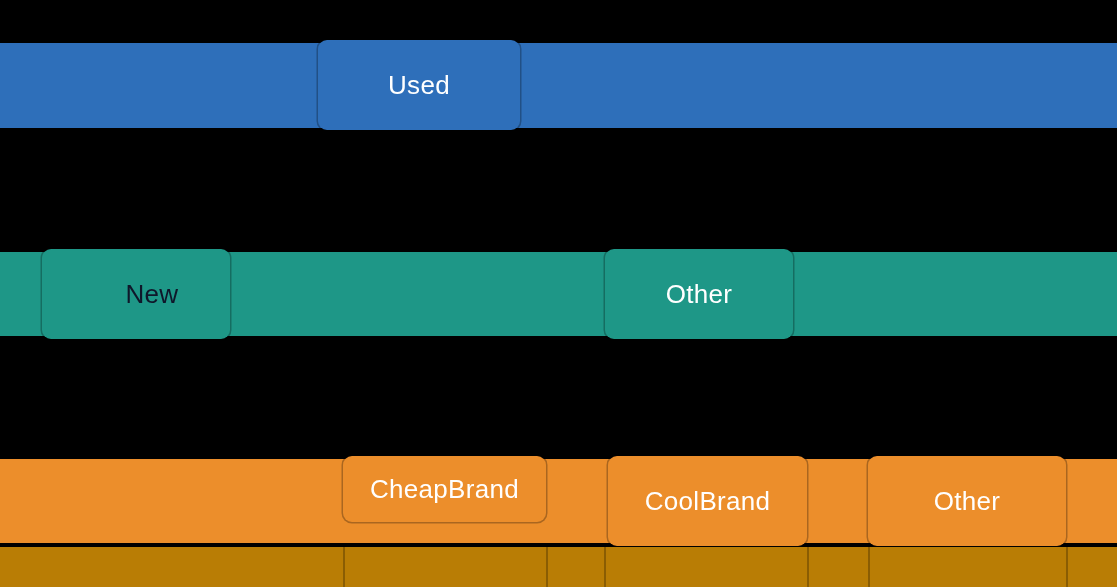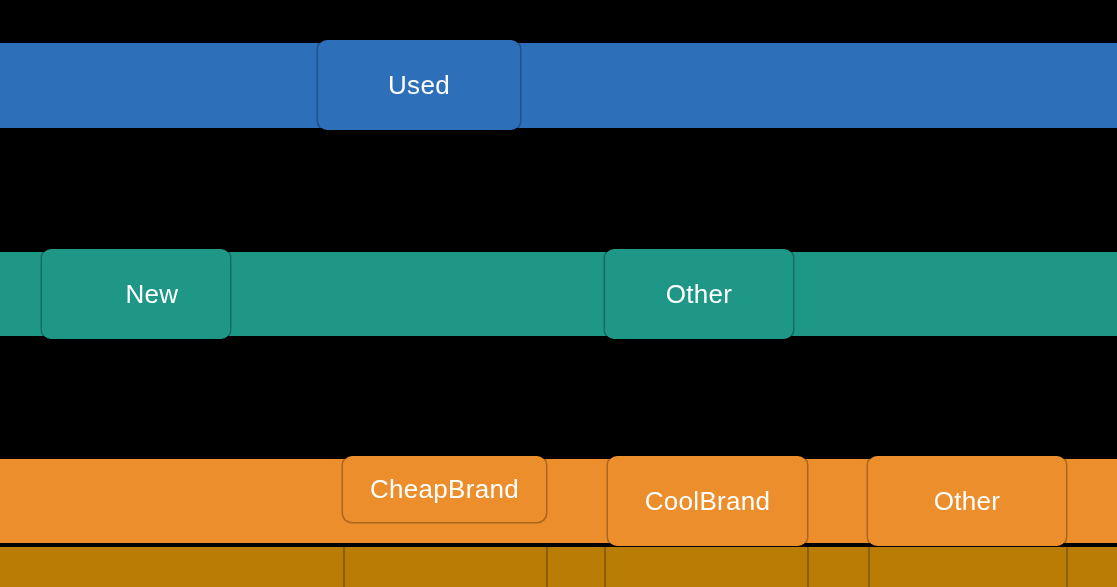--- a/index.html
+++ b/index.html
@@ -47,21 +47,21 @@
 </head>
 <body>
 
 <div class="canvas" style="width: 1117px; height: 587px; background: rgb(0, 0, 0);">
     <div class="band" style="top: 43px; left: 0px; width: 1117px; height: 85px; background: rgb(46, 111, 186);"></div>
     <div class="tile" style="left: 318px; top: 40px; width: 202px; height: 90px; background: rgb(46, 111, 186);">
       <span class="tile-label" style="color: rgb(255, 255, 255);">Used</span>
     </div>
     <div class="band" style="top: 252px; left: 0px; width: 1117px; height: 84px; background: rgb(30, 151, 135);"></div>
     <div class="tile" style="left: 42px; top: 249px; width: 188px; height: 90px; background: rgb(30, 151, 135);">
-      <span class="tile-label" style="color: #ffffff; margin-left: 32px;">New</span>
+      <span class="tile-label" style="color: #0f172a; margin-left: 32px;">New</span>
     </div>
     <div class="tile" style="left: 605px; top: 249px; width: 188px; height: 90px; background: rgb(30, 151, 135);">
       <span class="tile-label" style="color: rgb(255, 255, 255);">Other</span>
     </div>
     <div class="band" style="top: 459px; left: 0px; width: 1117px; height: 84px; background: rgb(236, 142, 43);"></div>
     <div class="tile" style="left: 343px; top: 456px; width: 203px; height: 66px; background: rgb(236, 142, 43);">
       <span class="tile-label" style="color: rgb(255, 255, 255);">CheapBrand</span>
     </div>
     <div class="tile" style="left: 608px; top: 456px; width: 199px; height: 90px; background: rgb(236, 142, 43);">
       <span class="tile-label" style="color: rgb(255, 255, 255);">CoolBrand</span>

